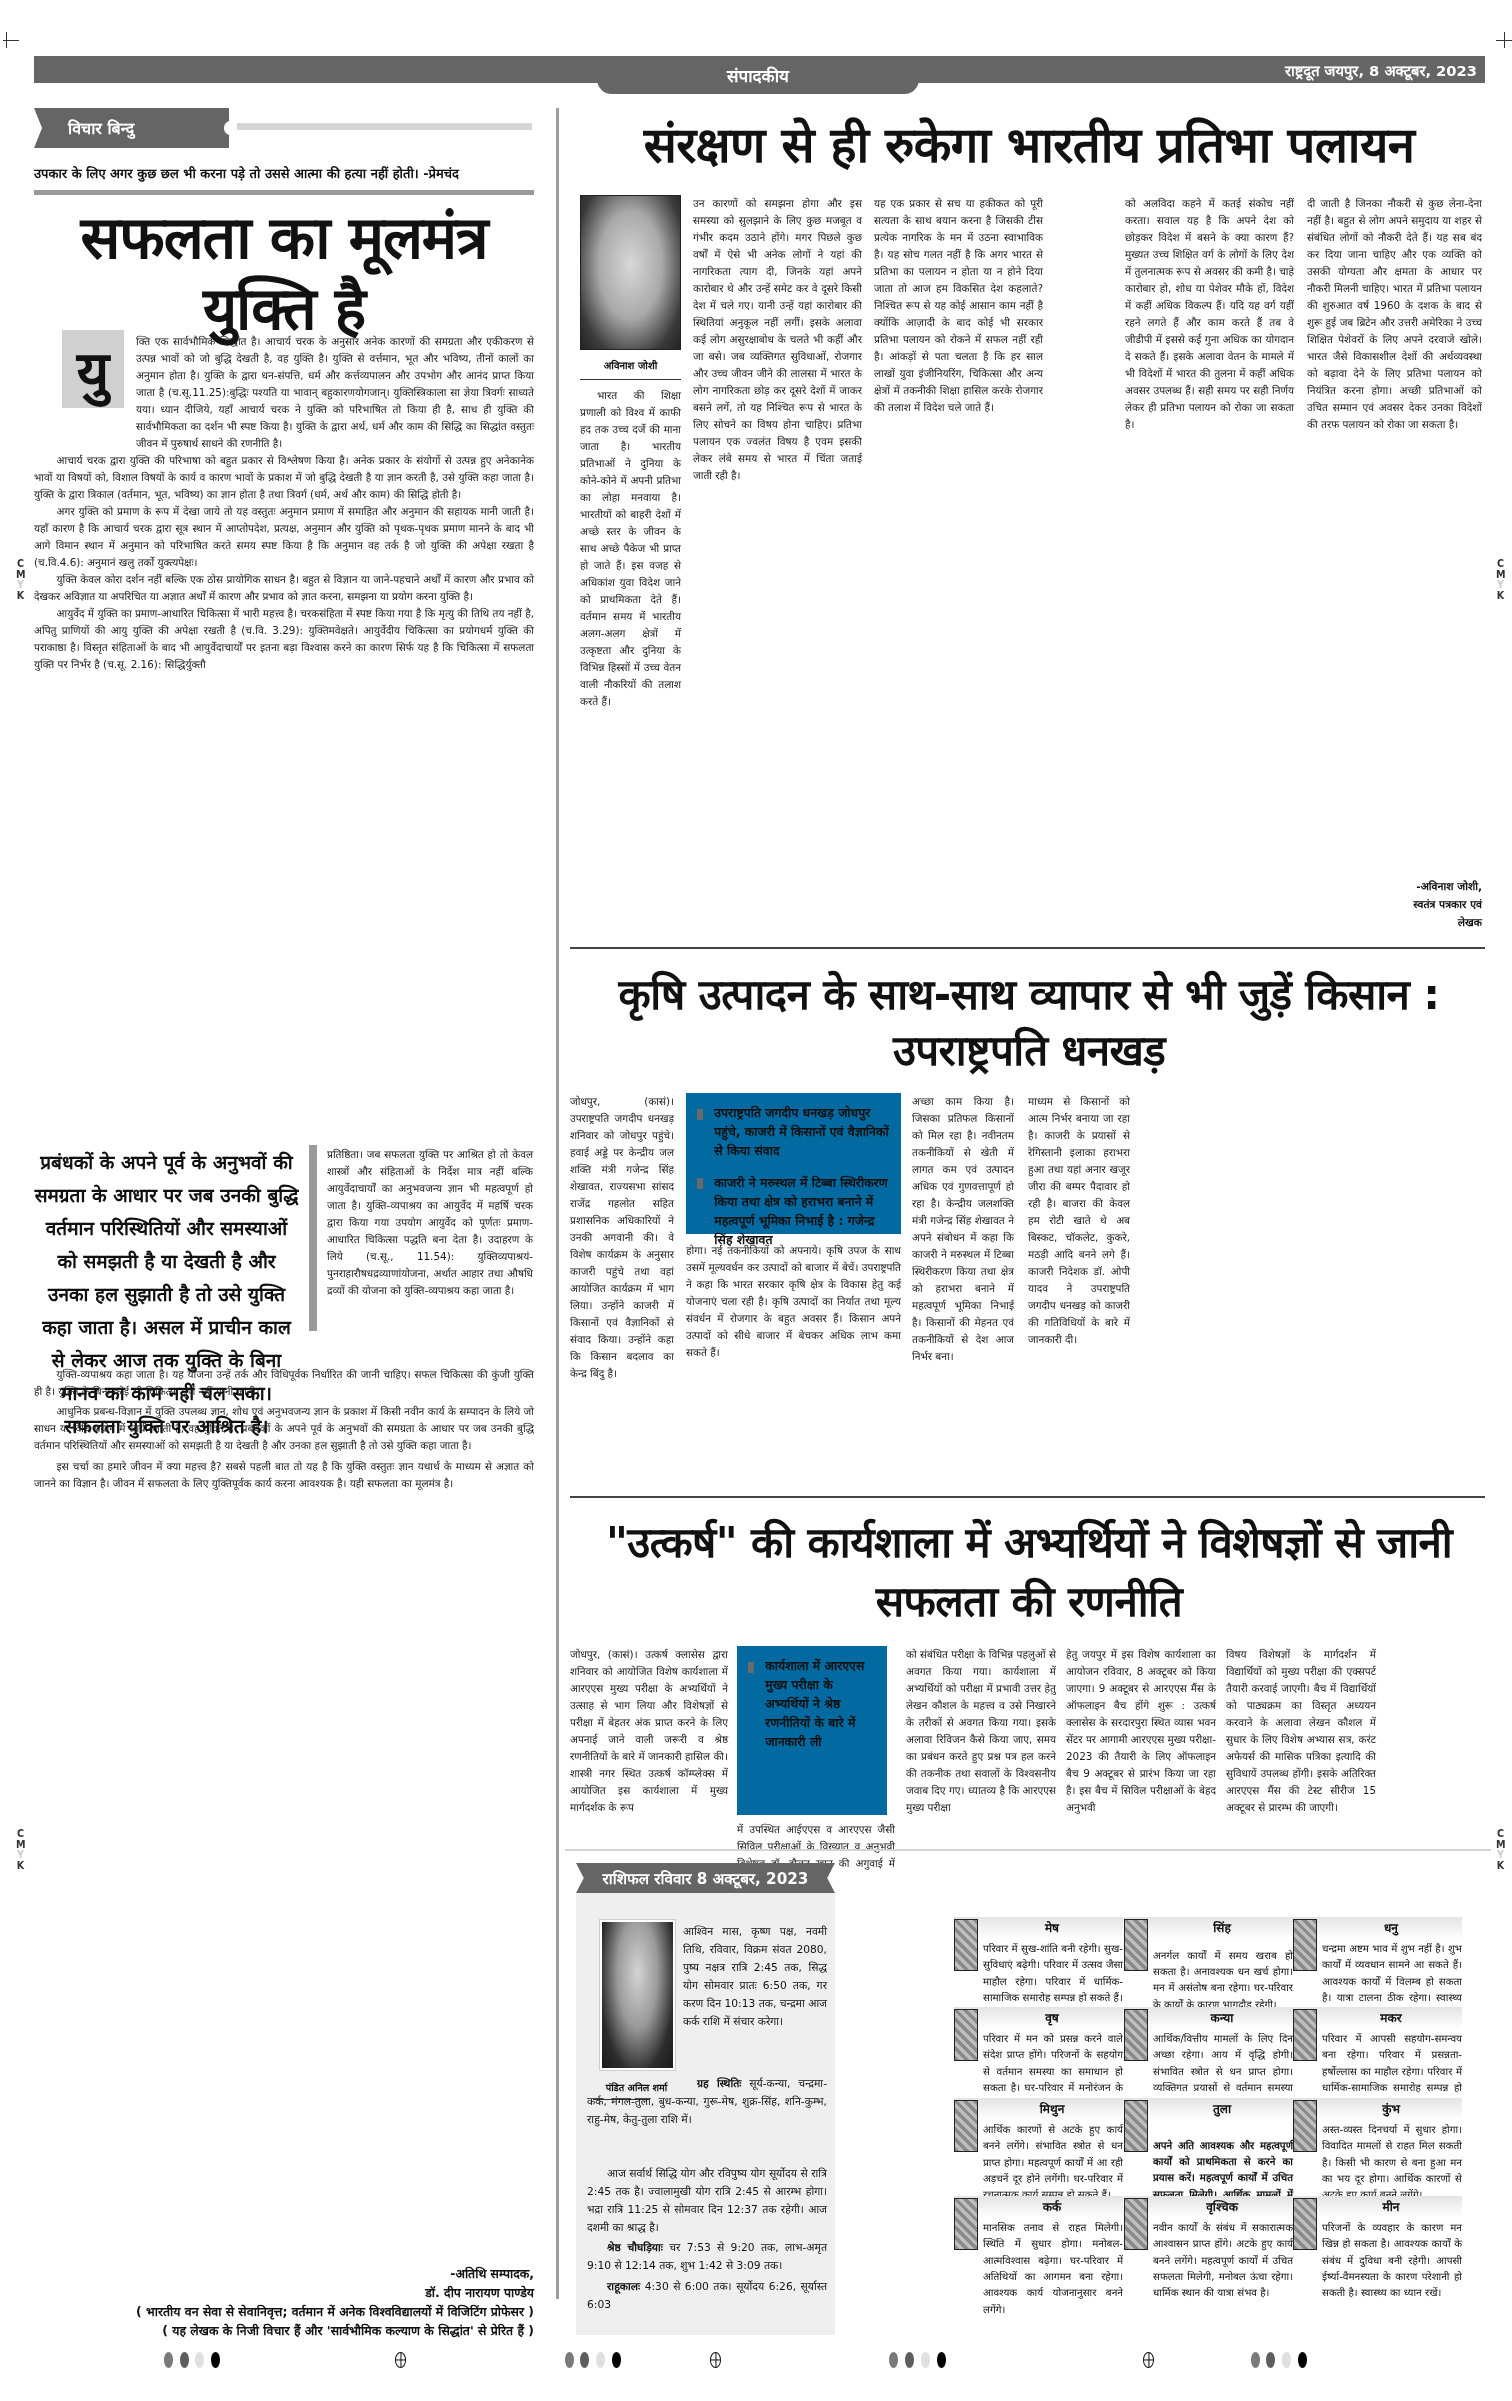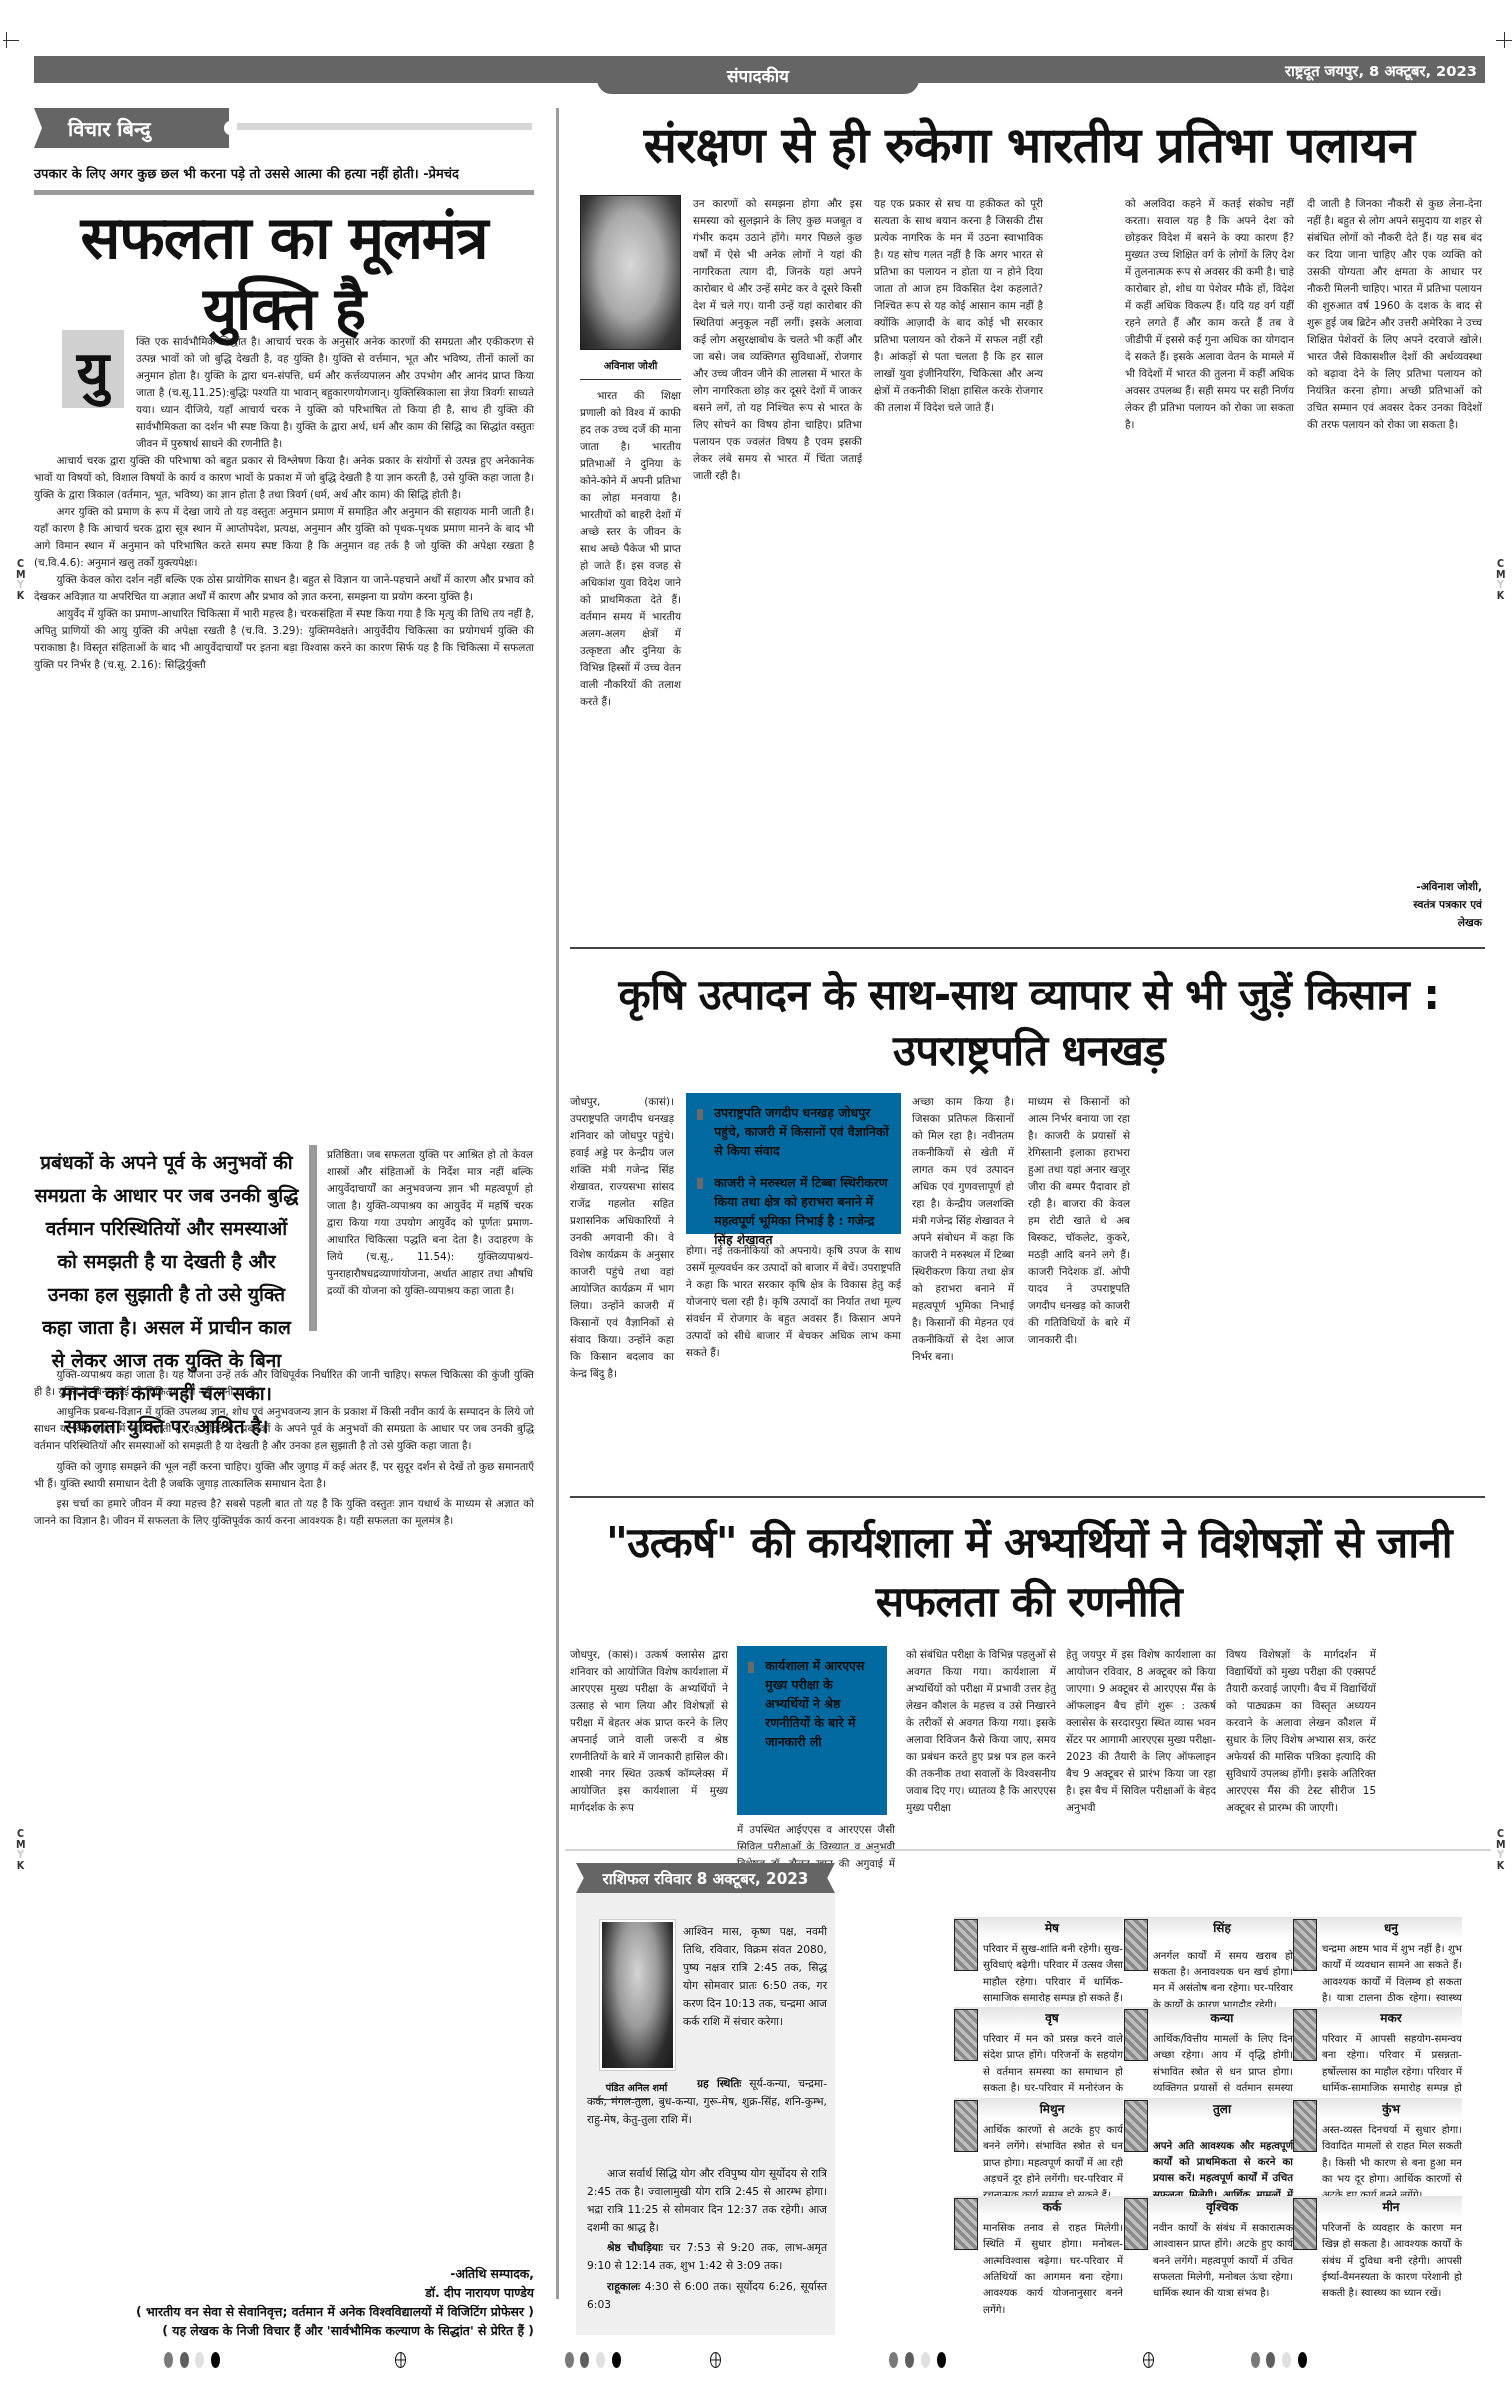--- a/index.html
+++ b/index.html
@@ -10,21 +10,21 @@
   
   .crop-h { position: absolute; height: 0.6px; width: 16px; background: #333; }
   .crop-v { position: absolute; width: 0.6px; height: 16px; background: #333; }
 
   
   .header-bar { position: absolute; left: 34px; top: 56px; width: 1451px; height: 27px; background: #656565; }
   .header-tab { position: absolute; left: 597px; top: 56px; width: 322px; height: 38px; background: #656565; border-radius: 0 0 14.7px 14.7px; display: flex; align-items: center; justify-content: center; color: #fff; font-size: 17px; font-weight: bold; }
   .header-date { position: absolute; right: 35px; top: 60px; color: #fff; font-size: 14.7px; font-weight: bold; }
 
   
-  .vichar-badge { position: absolute; left: 34px; top: 108px; width: 195px; height: 40px; background: #656565; clip-path: polygon(0 0, 100% 0, 100% 100%, 0 100%, 8px 50%); color: #fff; font-size: 20px; font-weight: bold; display: flex; align-items: center; padding-left: 34px; }
+  .vichar-badge { position: absolute; left: 34px; top: 108px; width: 195px; height: 40px; background: #656565; clip-path: polygon(0 0, 100% 0, 100% 100%, 0 100%, 8px 50%); color: #fff; font-size: 16px; font-weight: bold; display: flex; align-items: center; padding-left: 34px; }
   .vichar-notch { position: absolute; left: 224px; top: 121px; width: 12.4px; height: 13.6px; background: #fff; border-radius: 50%; }
   .vichar-rule { position: absolute; left: 237px; top: 123px; width: 295px; height: 6.8px; background: #d6d6d6; }
   .quote-line { position: absolute; left: 34px; top: 164px; width: 500px; font-size: 13px; font-weight: bold; white-space: nowrap; }
   .quote-rule { position: absolute; left: 34px; top: 190px; width: 500px; height: 4.5px; background: #9a9a9a; }
 
   .col-divider { position: absolute; left: 556px; top: 108px; width: 3.4px; height: 2191px; background: #9d9d9d; }
 
   .h-left { position: absolute; left: 34px; top: 203px; width: 500px; text-align: center; font-size: 59px; font-weight: bold; line-height: 1.2; letter-spacing: -1.1px; }
 
   .dropcap { position: absolute; left: 62px; top: 330px; width: 62px; height: 78px; background: #d0d0d0; font-size: 56px; font-weight: bold; display: flex; align-items: center; justify-content: center; }
@@ -118,21 +118,20 @@
   <p class="body-text" style="text-indent:22.6px;">आयुर्वेद में युक्ति का प्रमाण-आधारित चिकित्सा में भारी महत्त्व है। चरकसंहिता में स्पष्ट किया गया है कि मृत्यु की तिथि तय नहीं है, अपितु प्राणियों की आयु युक्ति की अपेक्षा रखती है (च.वि. 3.29): युक्तिमवेक्षते। आयुर्वेदीय चिकित्सा का प्रयोगधर्म युक्ति की पराकाष्ठा है। विस्तृत संहिताओं के बाद भी आयुर्वेदाचार्यों पर इतना बड़ा विश्वास करने का कारण सिर्फ यह है कि चिकित्सा में सफलता युक्ति पर निर्भर है (च.सू. 2.16): सिद्धिर्युक्तौ</p>
 </div>
 
 <div class="pullquote">प्रबंधकों के अपने पूर्व के अनुभवों की समग्रता के आधार पर जब उनकी बुद्धि वर्तमान परिस्थितियों और समस्याओं को समझती है या देखती है और उनका हल सुझाती है तो उसे युक्ति कहा जाता है। असल में प्राचीन काल से लेकर आज तक युक्ति के बिना मानव का काम नहीं चल सका। सफलता युक्ति पर आश्रित है।</div>
 <div class="pull-bar"></div>
 <div class="abs body-text" style="left:327px;top:1146px;width:206px;">प्रतिष्ठिता। जब सफलता युक्ति पर आश्रित हो तो केवल शास्त्रों और संहिताओं के निर्देश मात्र नहीं बल्कि आयुर्वेदाचार्यों का अनुभवजन्य ज्ञान भी महत्वपूर्ण हो जाता है। युक्ति-व्यपाश्रय का आयुर्वेद में महर्षि चरक द्वारा किया गया उपयोग आयुर्वेद को पूर्णतः प्रमाण-आधारित चिकित्सा पद्धति बना देता है। उदाहरण के लिये (च.सू., 11.54): युक्तिव्यपाश्रयं-पुनराहारौषधद्रव्याणांयोजना, अर्थात आहार तथा औषधि द्रव्यों की योजना को युक्ति-व्यपाश्रय कहा जाता है।</div>
 
 <div class="left-article" style="top:1366px;">
   <p class="body-text" style="text-indent:22.6px;margin-bottom:3.4px;">युक्ति-व्यपाश्रय कहा जाता है। यह योजना उन्हें तर्क और विधिपूर्वक निर्धारित की जानी चाहिए। सफल चिकित्सा की कुंजी युक्ति ही है। युक्ति के बिना कोई भी चिकित्सा पूर्ण नहीं मानी जाती।</p>
   <p class="body-text" style="text-indent:22.6px;margin-bottom:3.4px;">आधुनिक प्रबन्ध-विज्ञान में युक्ति उपलब्ध ज्ञान, शोध एवं अनुभवजन्य ज्ञान के प्रकाश में किसी नवीन कार्य के सम्पादन के लिये जो साधन या विधि प्रयोग में लायी जाती है, वह युक्ति है। प्रबंधकों के अपने पूर्व के अनुभवों की समग्रता के आधार पर जब उनकी बुद्धि वर्तमान परिस्थितियों और समस्याओं को समझती है या देखती है और उनका हल सुझाती है तो उसे युक्ति कहा जाता है।</p>
-  <p class="body-text" style="text-indent:22.6px;margin-bottom:3.4px;">युक्ति को जुगाड़ समझने की भूल नहीं करना चाहिए। युक्ति और जुगाड़ में कई अंतर हैं, पर सुदूर दर्शन से देखें तो कुछ समानताएँ भी हैं। युक्ति स्थायी समाधान देती है जबकि जुगाड़ तात्कालिक समाधान देता है।</p>
   <p class="body-text" style="text-indent:22.6px;">इस चर्चा का हमारे जीवन में क्या महत्त्व है? सबसे पहली बात तो यह है कि युक्ति वस्तुतः ज्ञान यथार्थ के माध्यम से अज्ञात को जानने का विज्ञान है। जीवन में सफलता के लिए युक्तिपूर्वक कार्य करना आवश्यक है। यही सफलता का मूलमंत्र है।</p>
 </div>
 
 <div class="signature" style="left:34px;right:auto;width:500px;">
   <div>-अतिथि सम्पादक,</div>
   <div>डॉ. दीप नारायण पाण्डेय</div>
   <div>( भारतीय वन सेवा से सेवानिवृत्त; वर्तमान में अनेक विश्वविद्यालयों में विजिटिंग प्रोफेसर )</div>
   <div>( यह लेखक के निजी विचार हैं और 'सार्वभौमिक कल्याण के सिद्धांत' से प्रेरित हैं )</div>
 </div>
 

